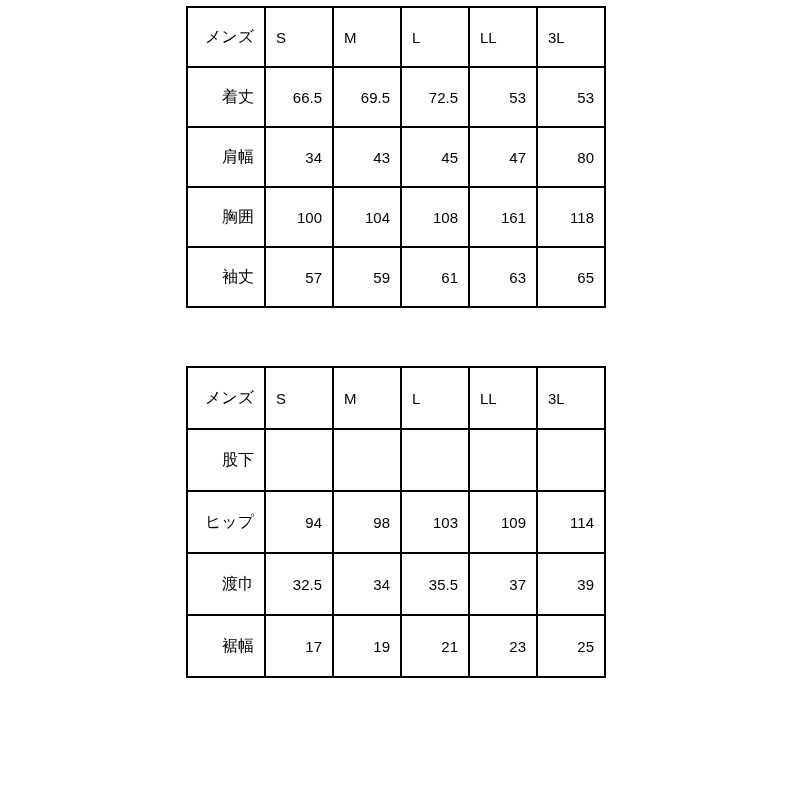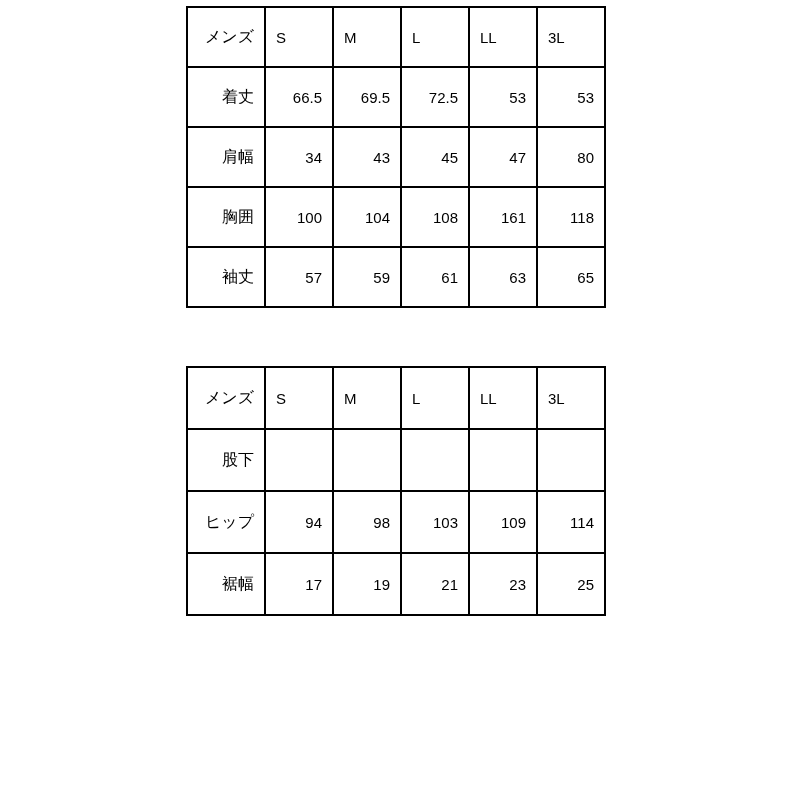--- a/index.html
+++ b/index.html
@@ -141,20 +141,28 @@
       </tr>
       <tr>
         <td class="rowhead">ヒップ</td>
         <td class="value">94</td>
         <td class="value">98</td>
         <td class="value">103</td>
         <td class="value">109</td>
         <td class="value">114</td>
       </tr>
       <tr>
+        <td class="rowhead">渡巾</td>
+        <td class="value">32.5</td>
+        <td class="value">34</td>
+        <td class="value">35.5</td>
+        <td class="value">37</td>
+        <td class="value">39</td>
+      </tr>
+      <tr>
         <td class="rowhead">裾幅</td>
         <td class="value">17</td>
         <td class="value">19</td>
         <td class="value">21</td>
         <td class="value">23</td>
         <td class="value">25</td>
       </tr>
     </tbody>
   </table>
 

